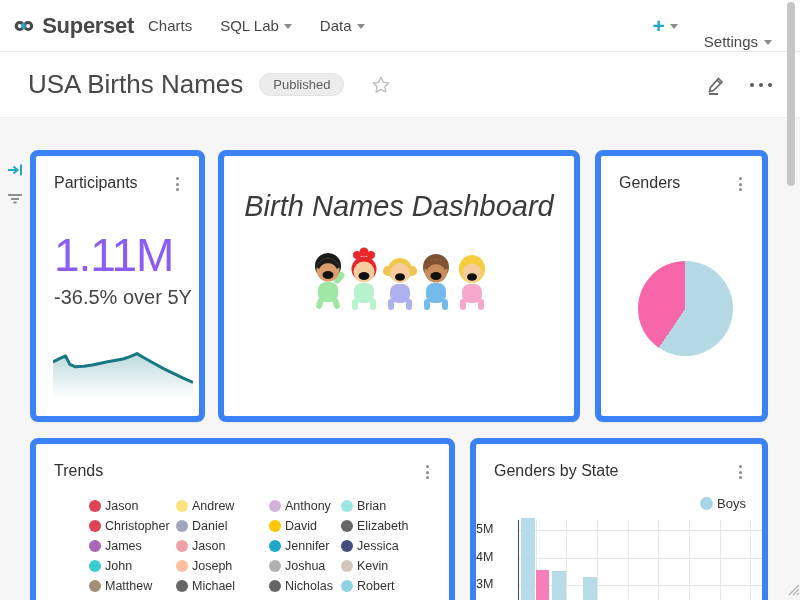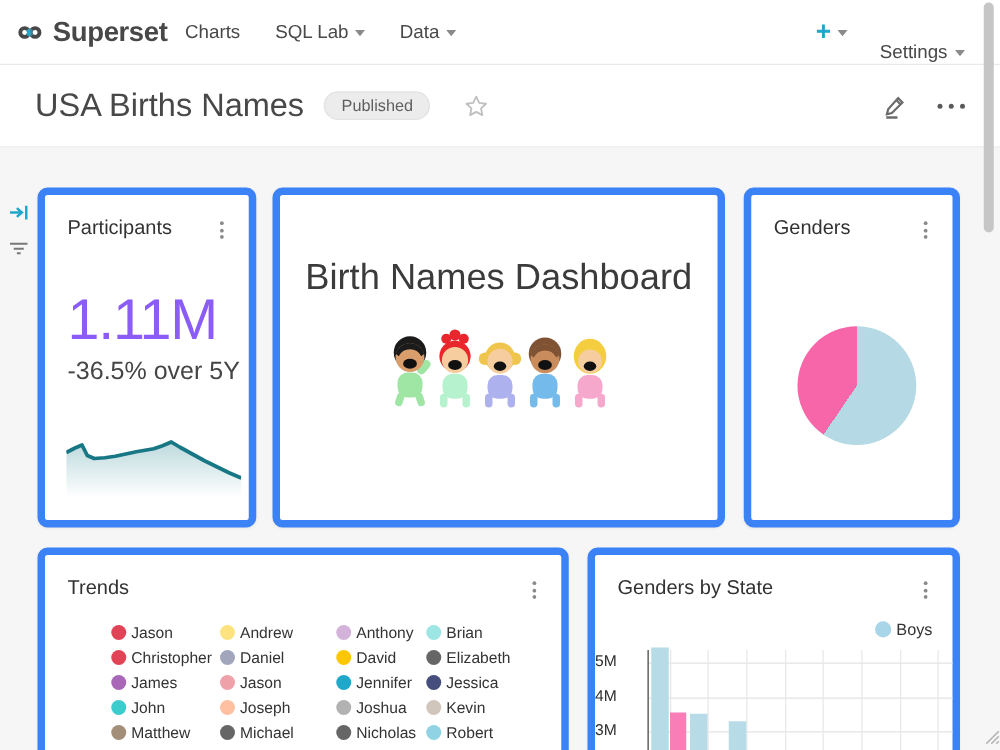--- a/index.html
+++ b/index.html
@@ -39,21 +39,21 @@
   .card-title { font-size:16px; font-weight:500; color:#323232; }
   .kebab { display:flex; flex-direction:column; gap:2.5px; padding:3px 6px; cursor:pointer; }
   .kebab i { width:3px; height:3px; border-radius:50%; background:#8a8a8a; }
 
   #card-participants { left:30px; top:150px; width:175px; height:272px; }
   .big-number { position:absolute; left:18px; top:72px; font-size:46px; font-weight:500; color:#8b5cf6; letter-spacing:-1px; }
   .big-sub { position:absolute; left:18px; top:130px; font-size:20px; color:#454545; }
   .spark { position:absolute; left:17px; top:182px; }
 
   #card-markdown { left:218px; top:150px; width:362px; height:272px; }
-  .md-heading { margin-top:50px; text-align:center; font-size:29px; font-weight:400; color:#3b3b3b; }
+  .md-heading { margin-top:34px; text-align:center; font-size:29px; font-weight:400; color:#3b3b3b;font-style:italic; }
   .kids { display:block; margin:22px auto 0; }
 
   #card-genders { left:595px; top:150px; width:173px; height:272px; }
   .pie { position:absolute; left:37px; top:105px; width:95px; height:95px; border-radius:50%; }
 
   #card-trends { left:30px; top:438px; width:425px; height:270px; }
   .legend-grid { margin:14px 0 0 53px; display:grid; grid-template-columns:87px 93px 72px auto; row-gap:0; }
   .legend-item { display:flex; align-items:center; height:20px; cursor:pointer; }
   .legend-item .dot { width:12px; height:12px; border-radius:50%; margin-right:4px; flex:none; }
   .legend-label { font-size:12.5px; color:#333; white-space:nowrap; }

